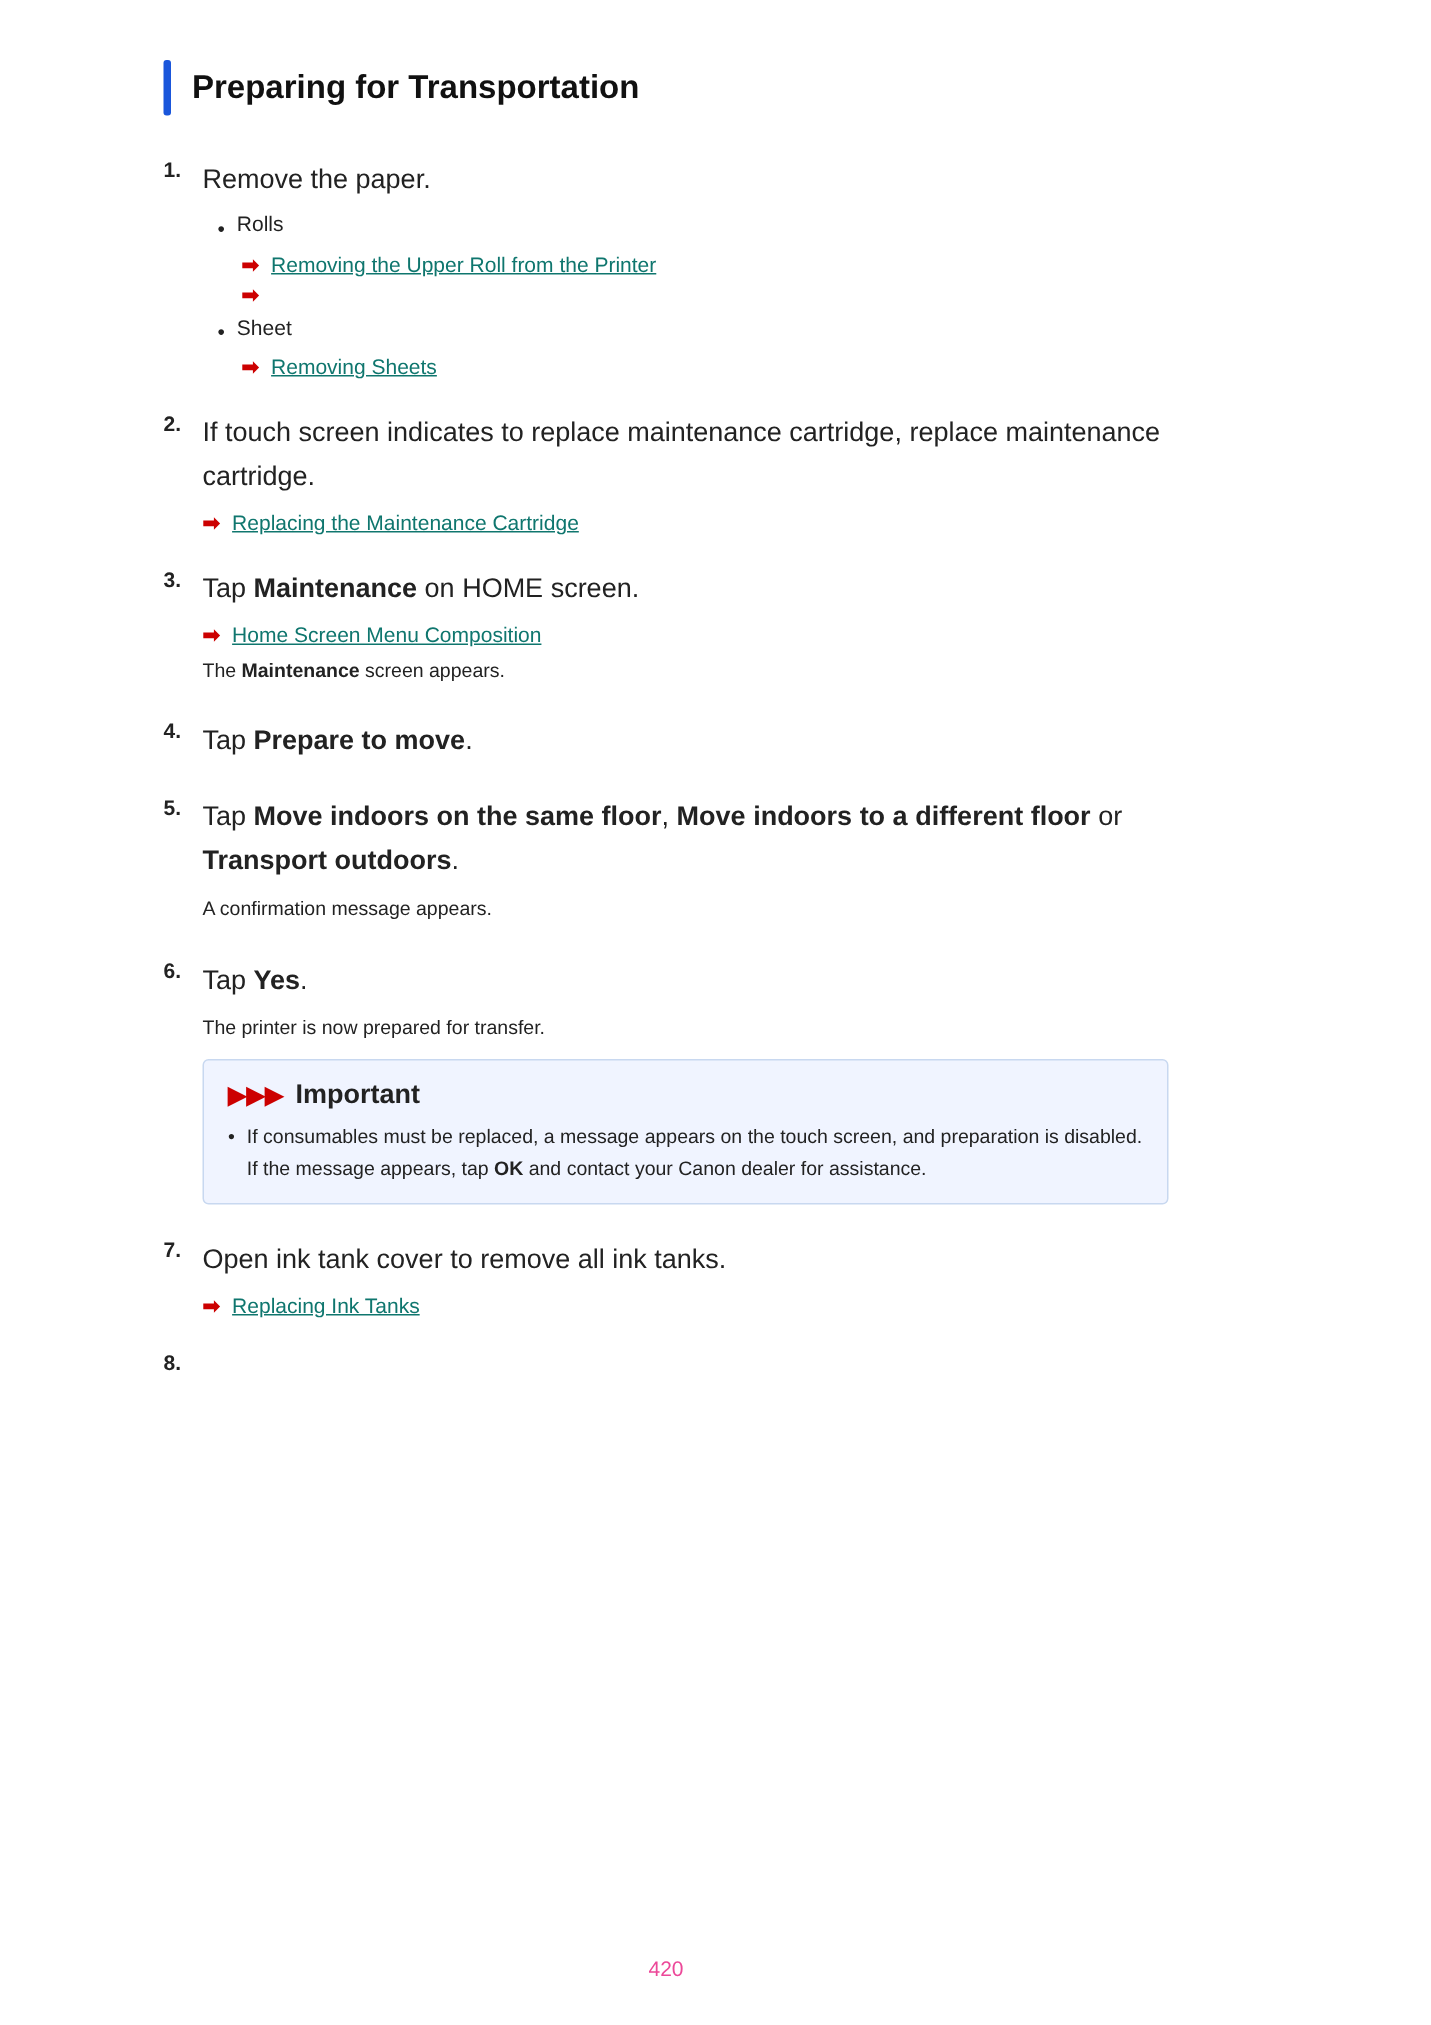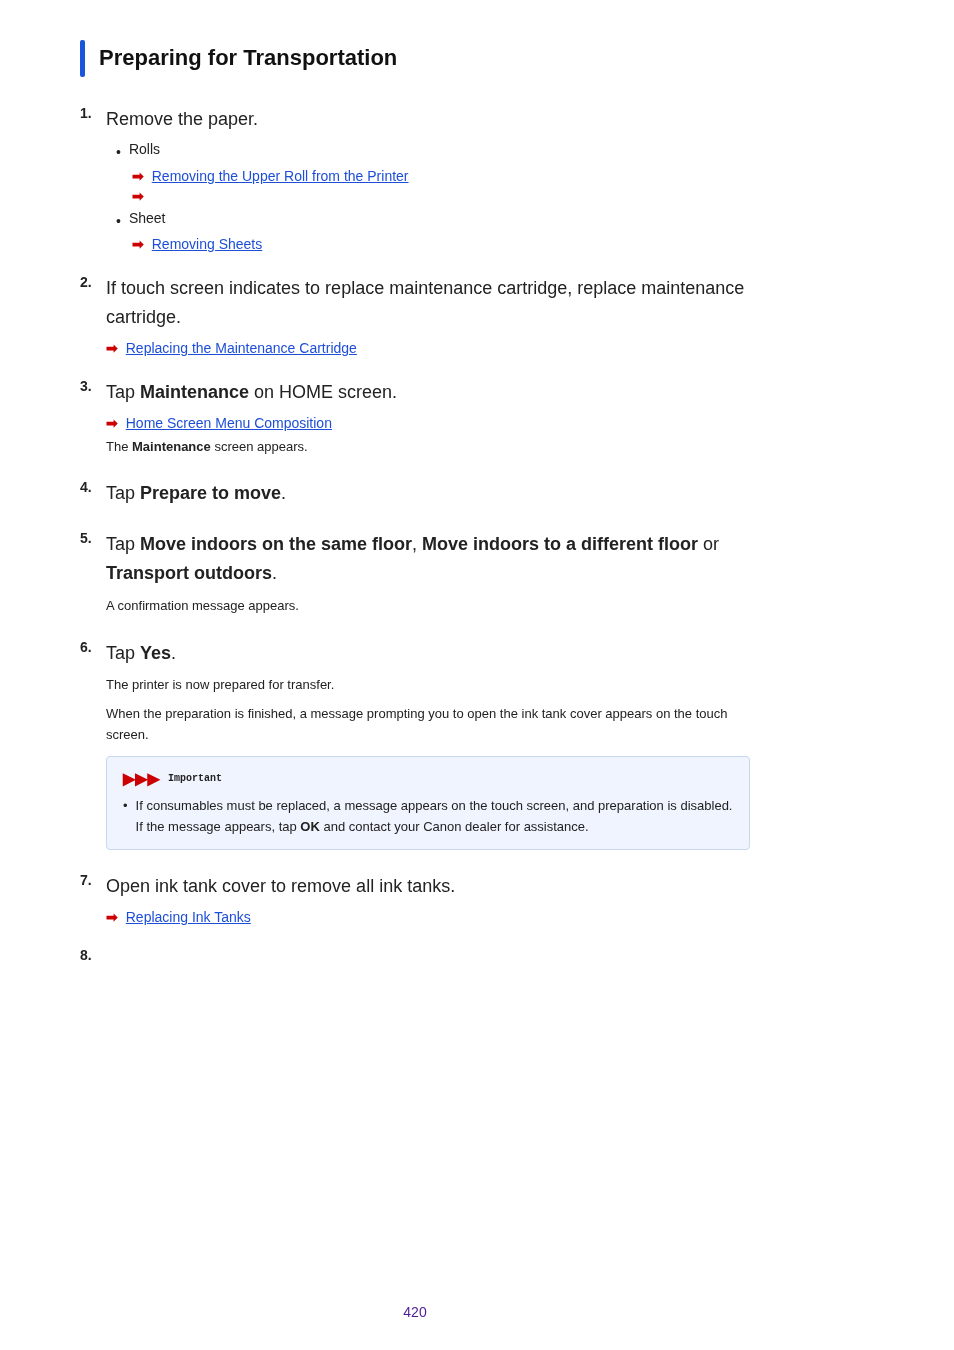--- a/index.html
+++ b/index.html
@@ -11,20 +11,21 @@
       background: #fff;
       width: 954px;
       min-height: 1350px;
     }
 
     .page {
       width: 830px;
       min-height: 1350px;
       padding: 40px 80px 92px 80px;
       position: relative;
+      margin-left: 29px;
     }
 
     .page-title-block {
       display: flex;
       align-items: stretch;
       margin-bottom: 28px;
     }
 
     .blue-bar {
       width: 5px;
@@ -101,21 +102,21 @@
     }
 
     .arrow-icon {
       color: #c00;
       margin-right: 8px;
       font-size: 14px;
       font-weight: bold;
     }
 
     .link-text {
-      color: #1d4ed8;
+      color: #0f766e;
       text-decoration: underline;
       cursor: pointer;
     }
 
     .note-text {
       font-size: 13px;
       line-height: 1.6;
       margin-top: 6px;
     }
 
@@ -135,40 +136,39 @@
 
     .important-arrows {
       color: #c00;
       font-weight: bold;
       font-size: 16px;
       margin-right: 8px;
     }
 
     .important-label {
       font-weight: bold;
-      font-size: 10px;
-      font-family: Liberation Mono, monospace;
+      font-size: 18px;
     }
 
     .important-item {
       display: flex;
       align-items: flex-start;
       font-size: 13px;
       line-height: 1.6;
     }
 
     .important-bullet {
       margin-right: 8px;
       flex-shrink: 0;
     }
 
     .page-number {
       text-align: center;
       font-size: 14px;
-      color: #4c1d95;
+      color: #ec4899;
       position: absolute;
       bottom: 30px;
       left: 0;
       right: 0;
     }
   </style>
 </head>
 <body>
 
 <div class="page">
@@ -260,21 +260,20 @@
       </div>
     </div>
 
     <div class="step">
       <div class="step-header">
         <span class="step-num">6.</span>
         <span class="step-text">Tap <b>Yes</b>.</span>
       </div>
       <div class="step-content">
         <div class="note-text" style="margin-bottom: 8px;">The printer is now prepared for transfer.</div>
-        <div class="note-text" style="margin-bottom: 10px;">When the preparation is finished, a message prompting you to open the ink tank cover appears on the touch screen.</div>
         <div class="important-box">
           <div class="important-header">
             <span class="important-arrows">▶▶▶</span>
             <span class="important-label">Important</span>
           </div>
           <div class="important-item">
             <span class="important-bullet">•</span>
             <span>If consumables must be replaced, a message appears on the touch screen, and preparation is disabled. If the message appears, tap <b>OK</b> and contact your Canon dealer for assistance.</span>
           </div>
         </div>

